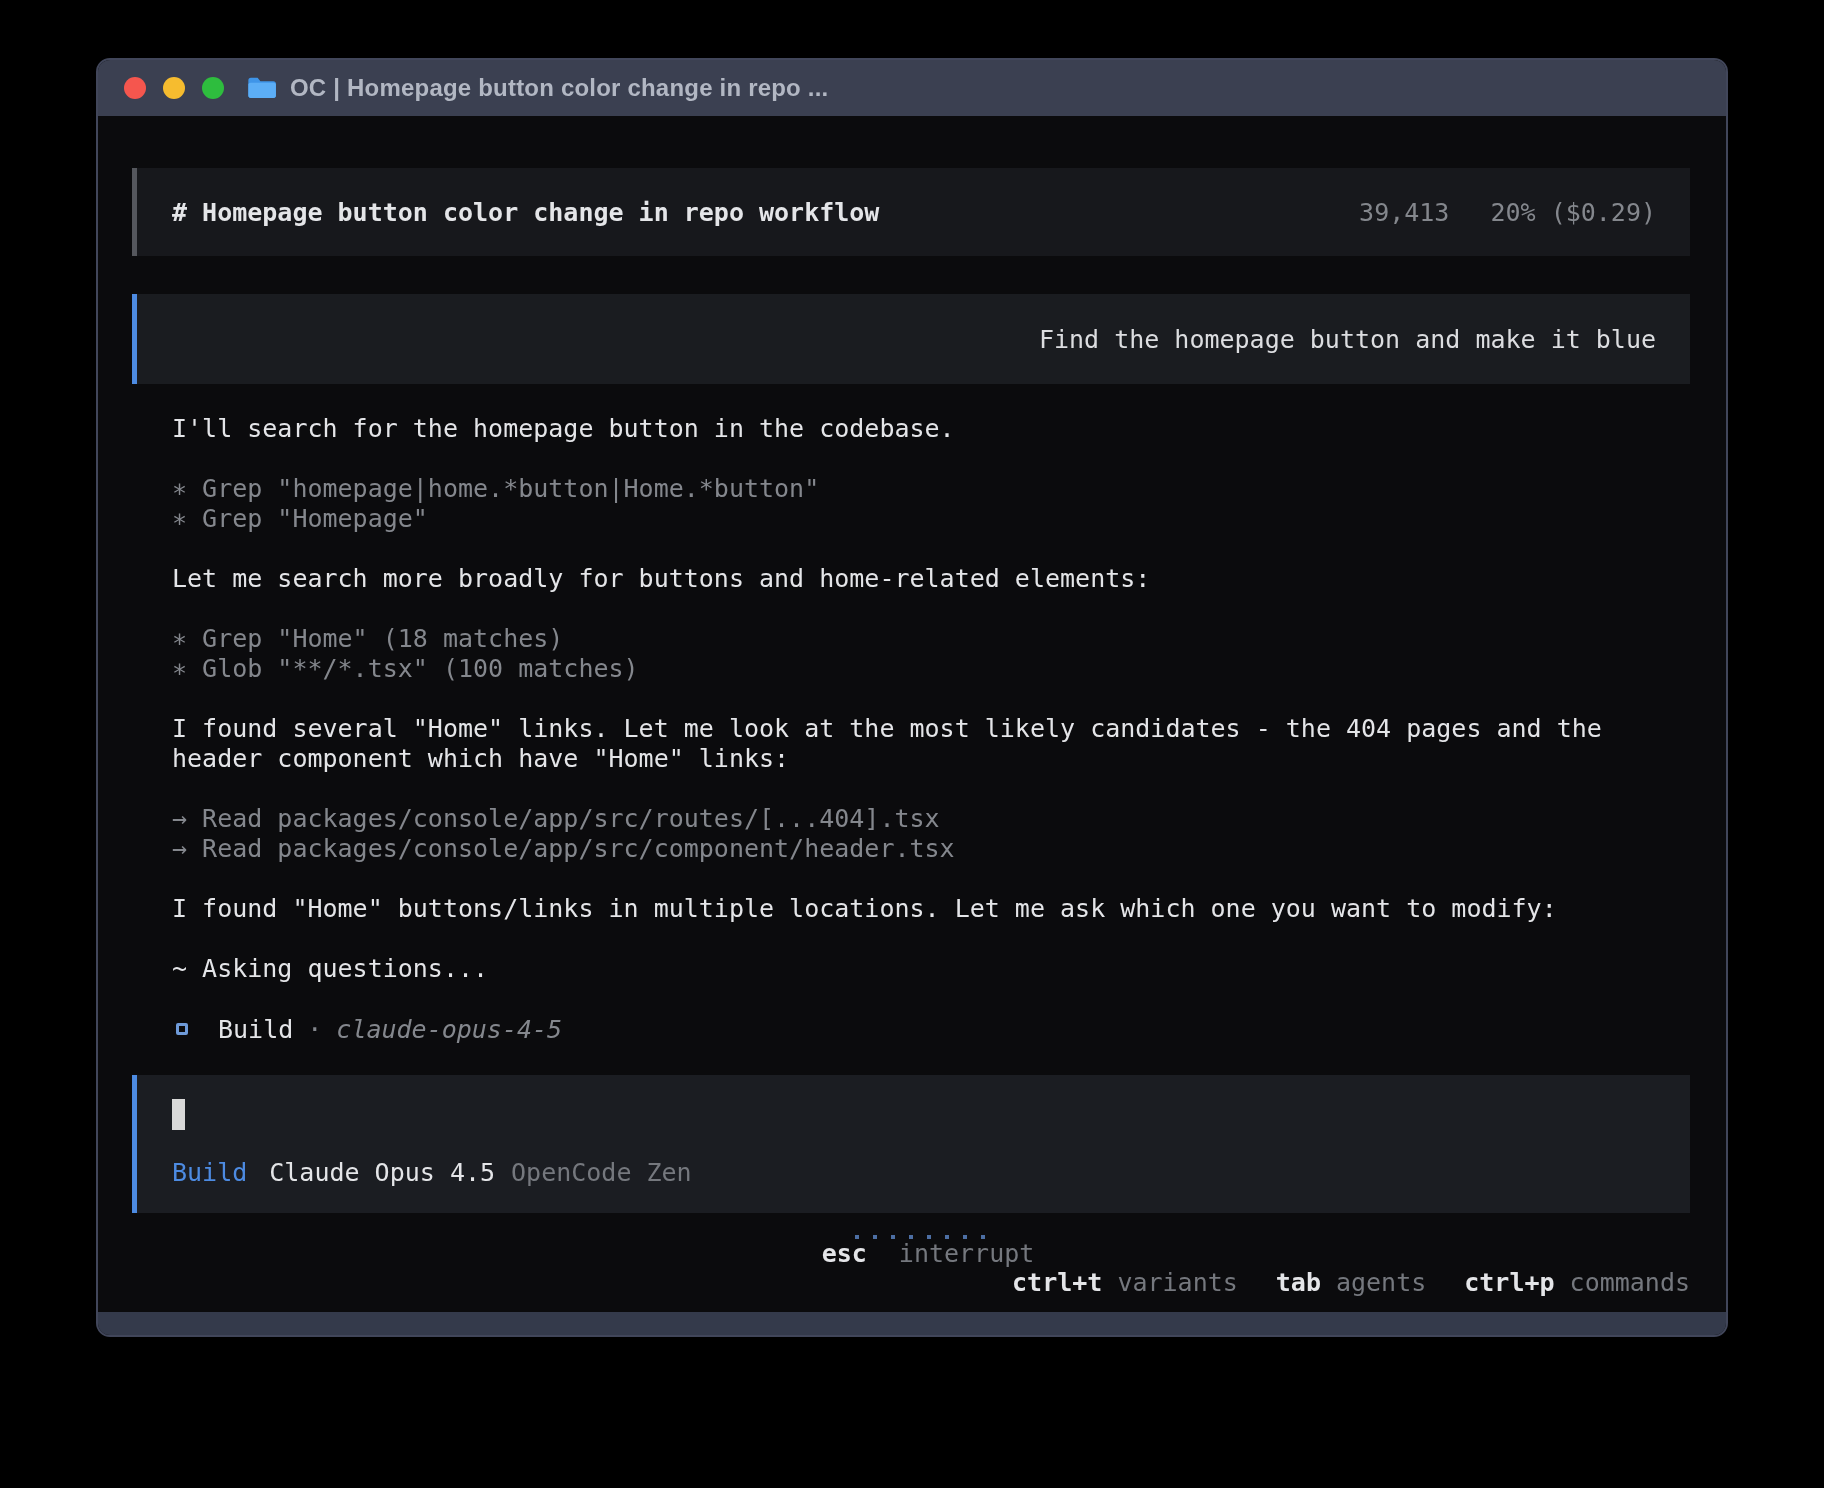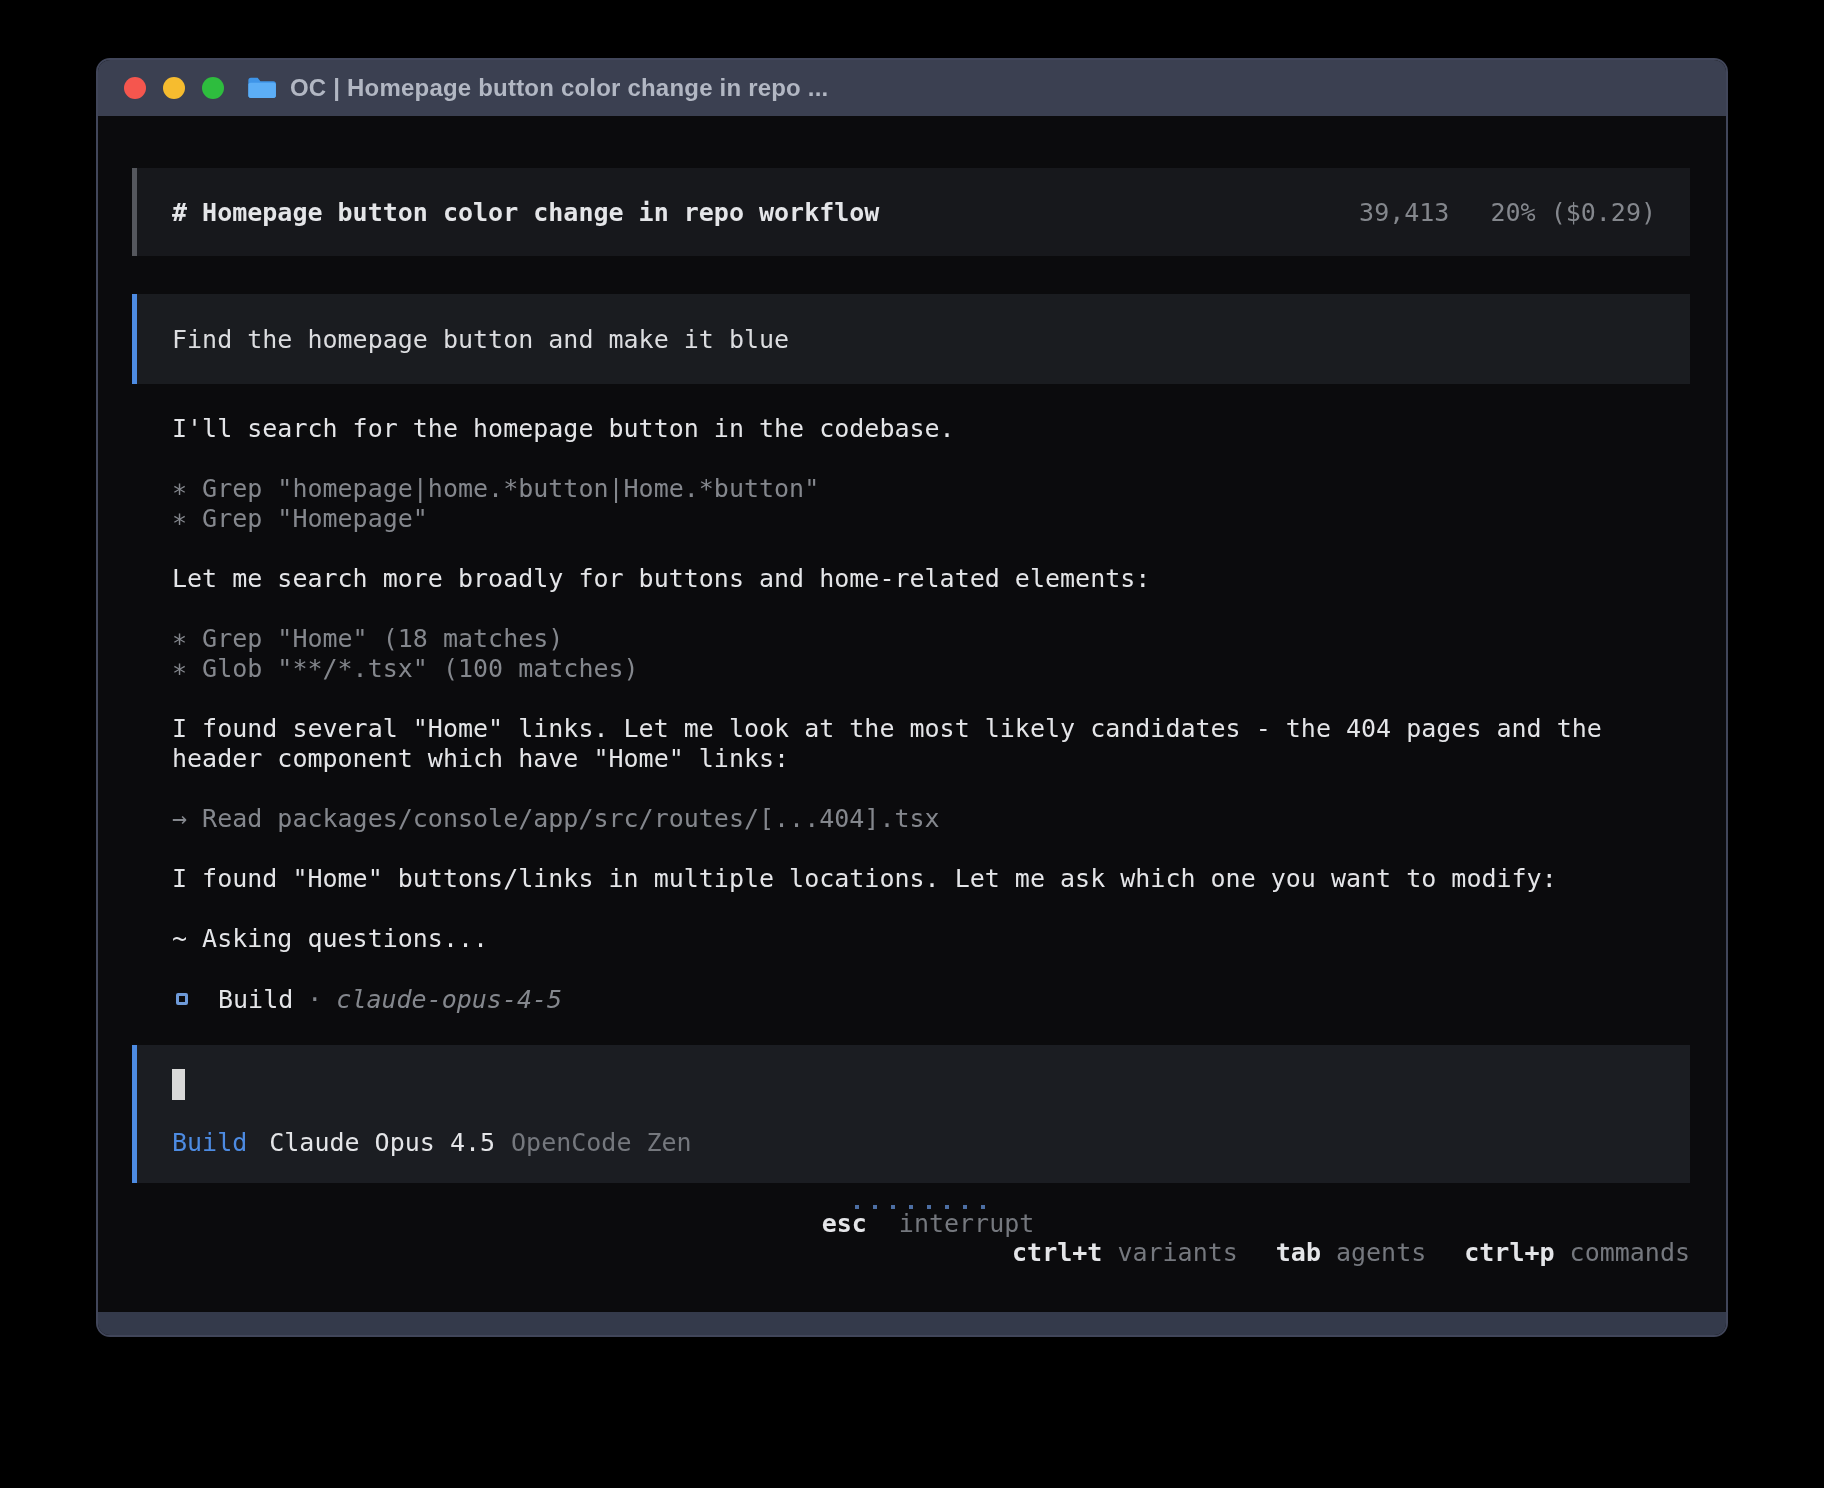--- a/index.html
+++ b/index.html
@@ -41,21 +41,21 @@
     border-left:5px solid var(--gray-border);
     background:var(--box-bg);
     display:flex;align-items:center;
     padding:0 34px 0 35px;
     font-size:25px;
   }
   .header-box{margin-top:52px;height:88px;justify-content:space-between;}
   .header-title{color:var(--bright);font-weight:bold;white-space:nowrap;}
   .header-stats{color:var(--dim);display:flex;gap:41px;white-space:nowrap;}
 
-  .user-box{margin-top:38px;height:90px;border-left-color:var(--accent);background:var(--box-bg2);}
+  .user-box{margin-top:38px;height:90px;border-left-color:var(--accent);background:var(--box-bg2);justify-content:flex-end;}
   .user-text{color:#dcdde0;}
 
   .chat{margin-left:40px;font-size:25px;}
   .para{margin-top:30px;}
   .line{line-height:30px;white-space:pre;color:var(--bright);}
   .para.dim .line{color:var(--dim);}
 
   .agent-line{margin-top:30px;display:flex;align-items:center;height:30px;}
   .agent-icon{
     width:12px;height:12px;border:3px solid #6e9ad8;border-radius:2px;
@@ -144,20 +144,21 @@
           <div class="para dim">
             <div class="line">∗ Grep "Home" (18 matches)</div>
             <div class="line">∗ Glob "**/*.tsx" (100 matches)</div>
           </div>
           <div class="para text">
             <div class="line">I found several "Home" links. Let me look at the most likely candidates - the 404 pages and the</div>
             <div class="line">header component which have "Home" links:</div>
           </div>
           <div class="para dim">
             <div class="line">→ Read packages/console/app/src/routes/[...404].tsx</div>
+            <div class="line">→ Read packages/console/app/src/component/header.tsx</div>
           </div>
           <div class="para text">
             <div class="line">I found "Home" buttons/links in multiple locations. Let me ask which one you want to modify:</div>
           </div>
           <div class="para text">
             <div class="line">~ Asking questions...</div>
           </div>
         </div>
 
       <div class="agent-line">

